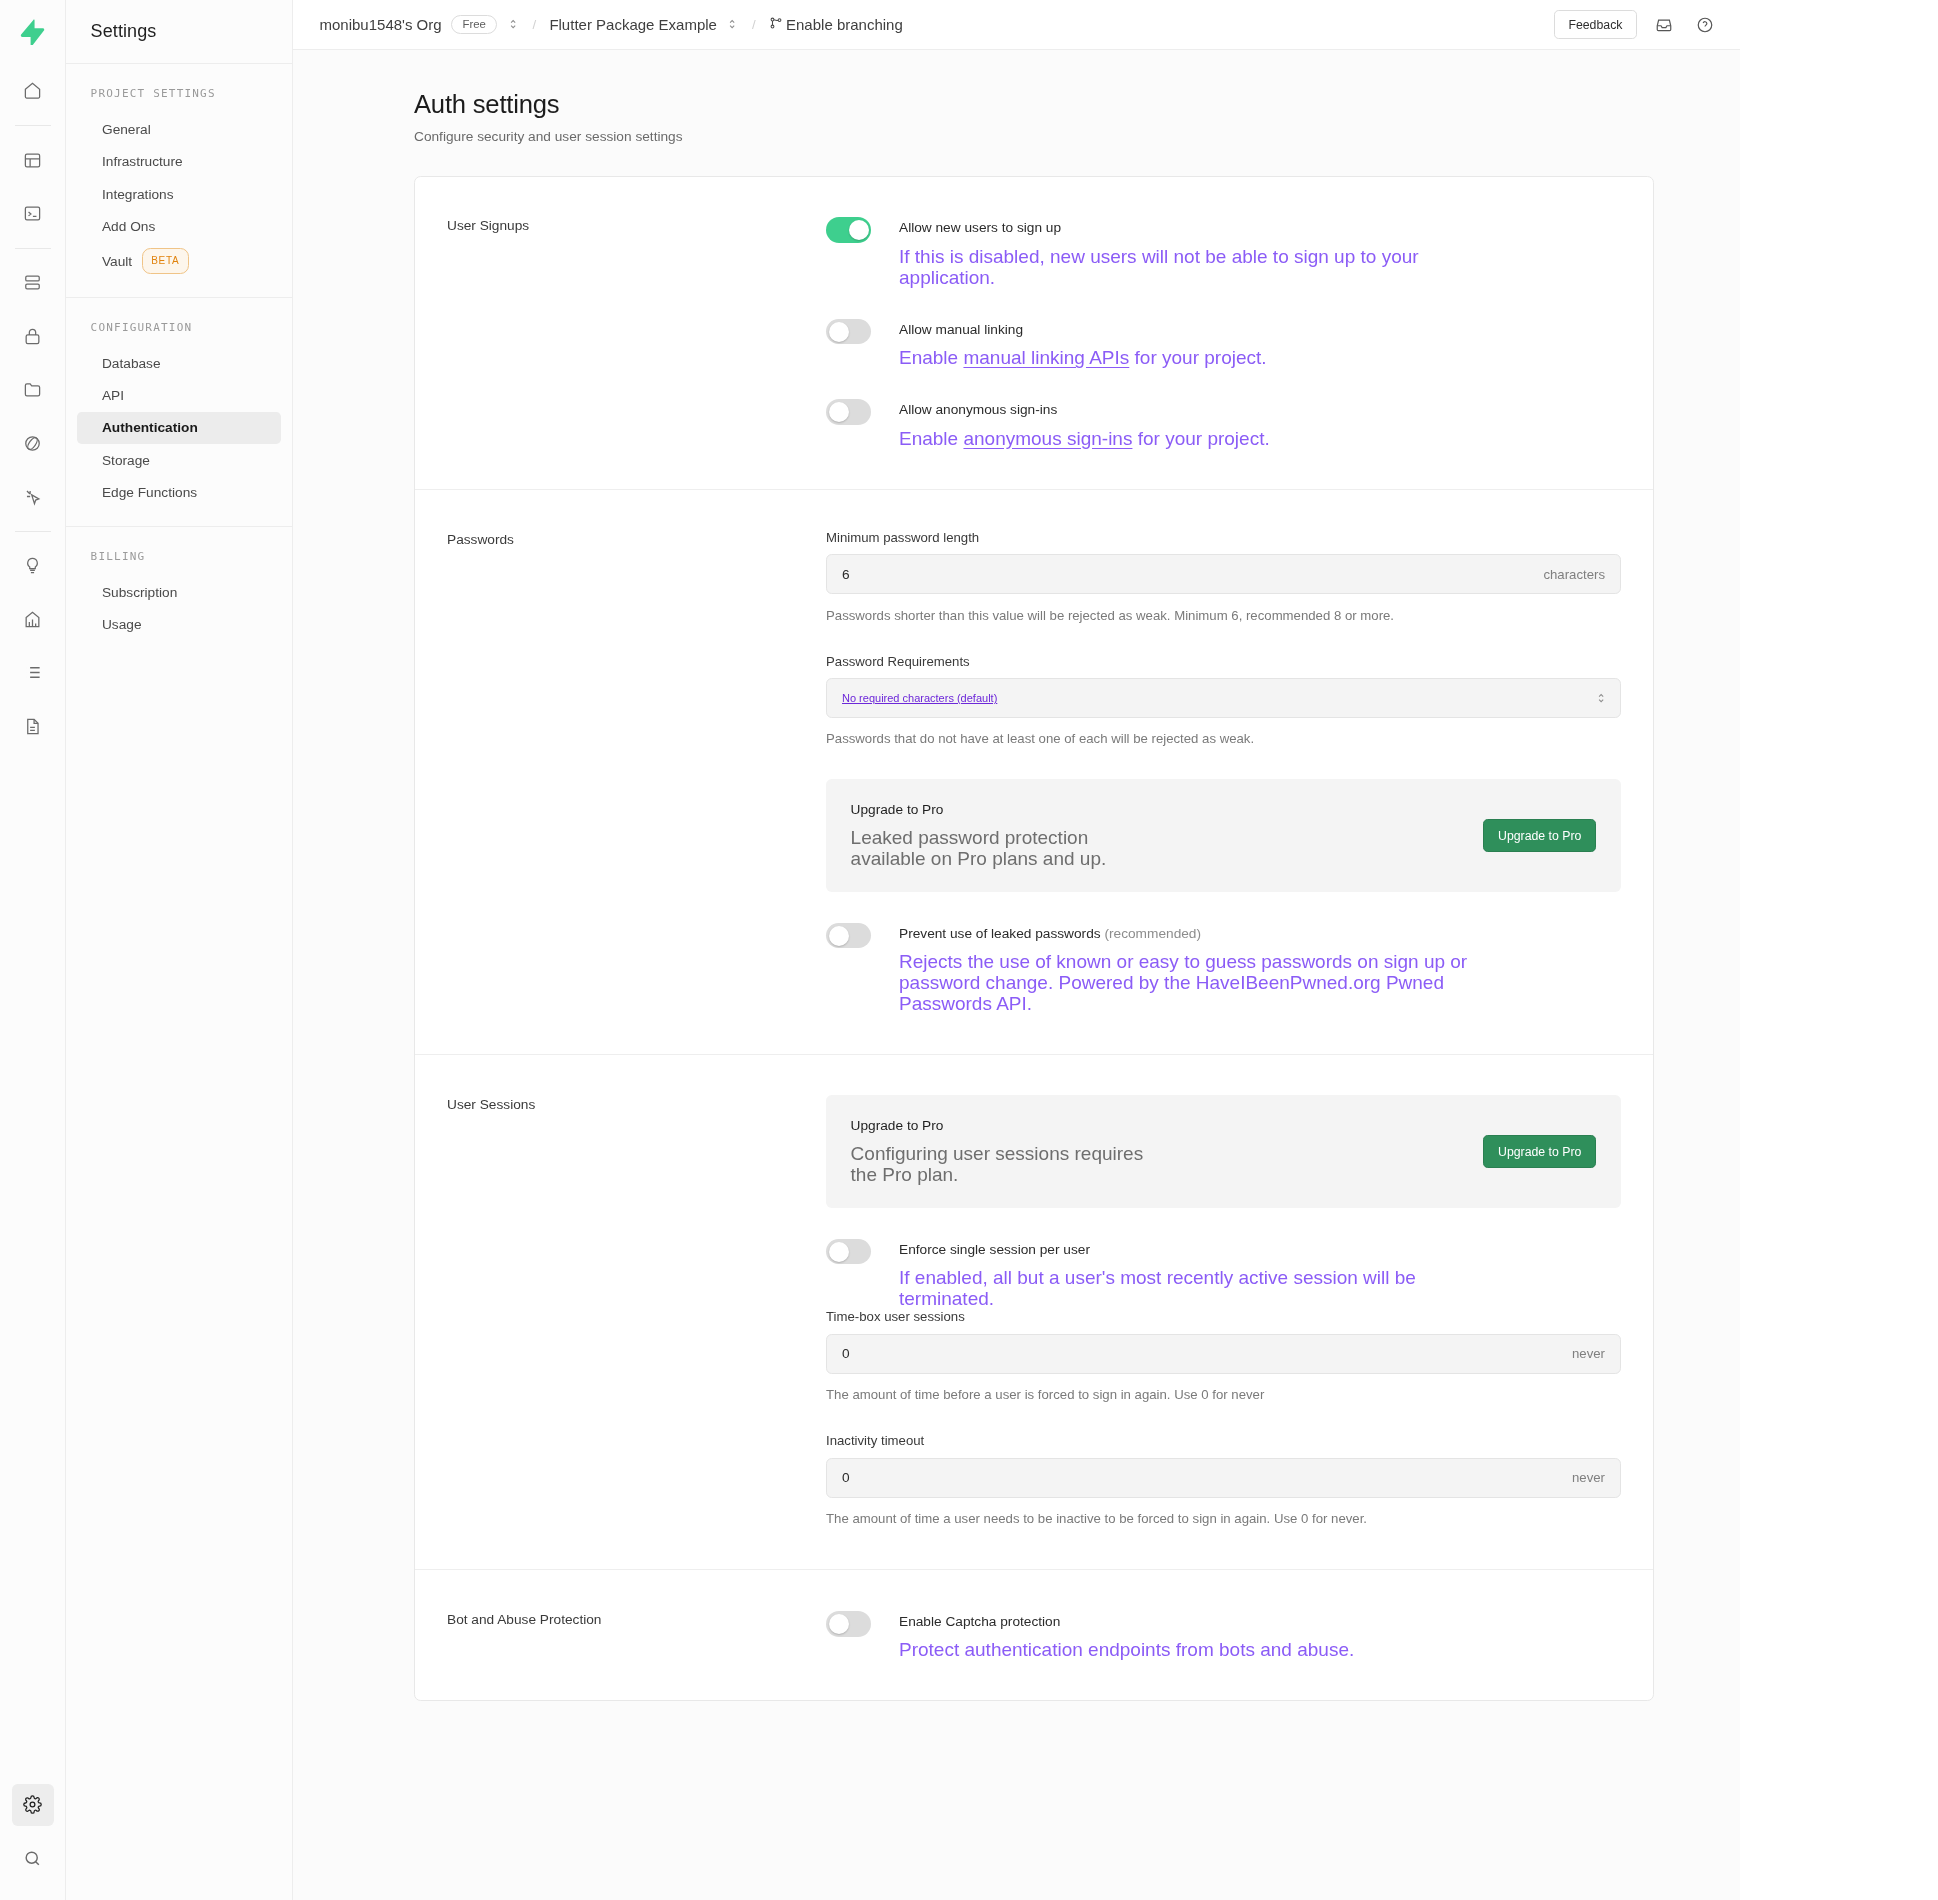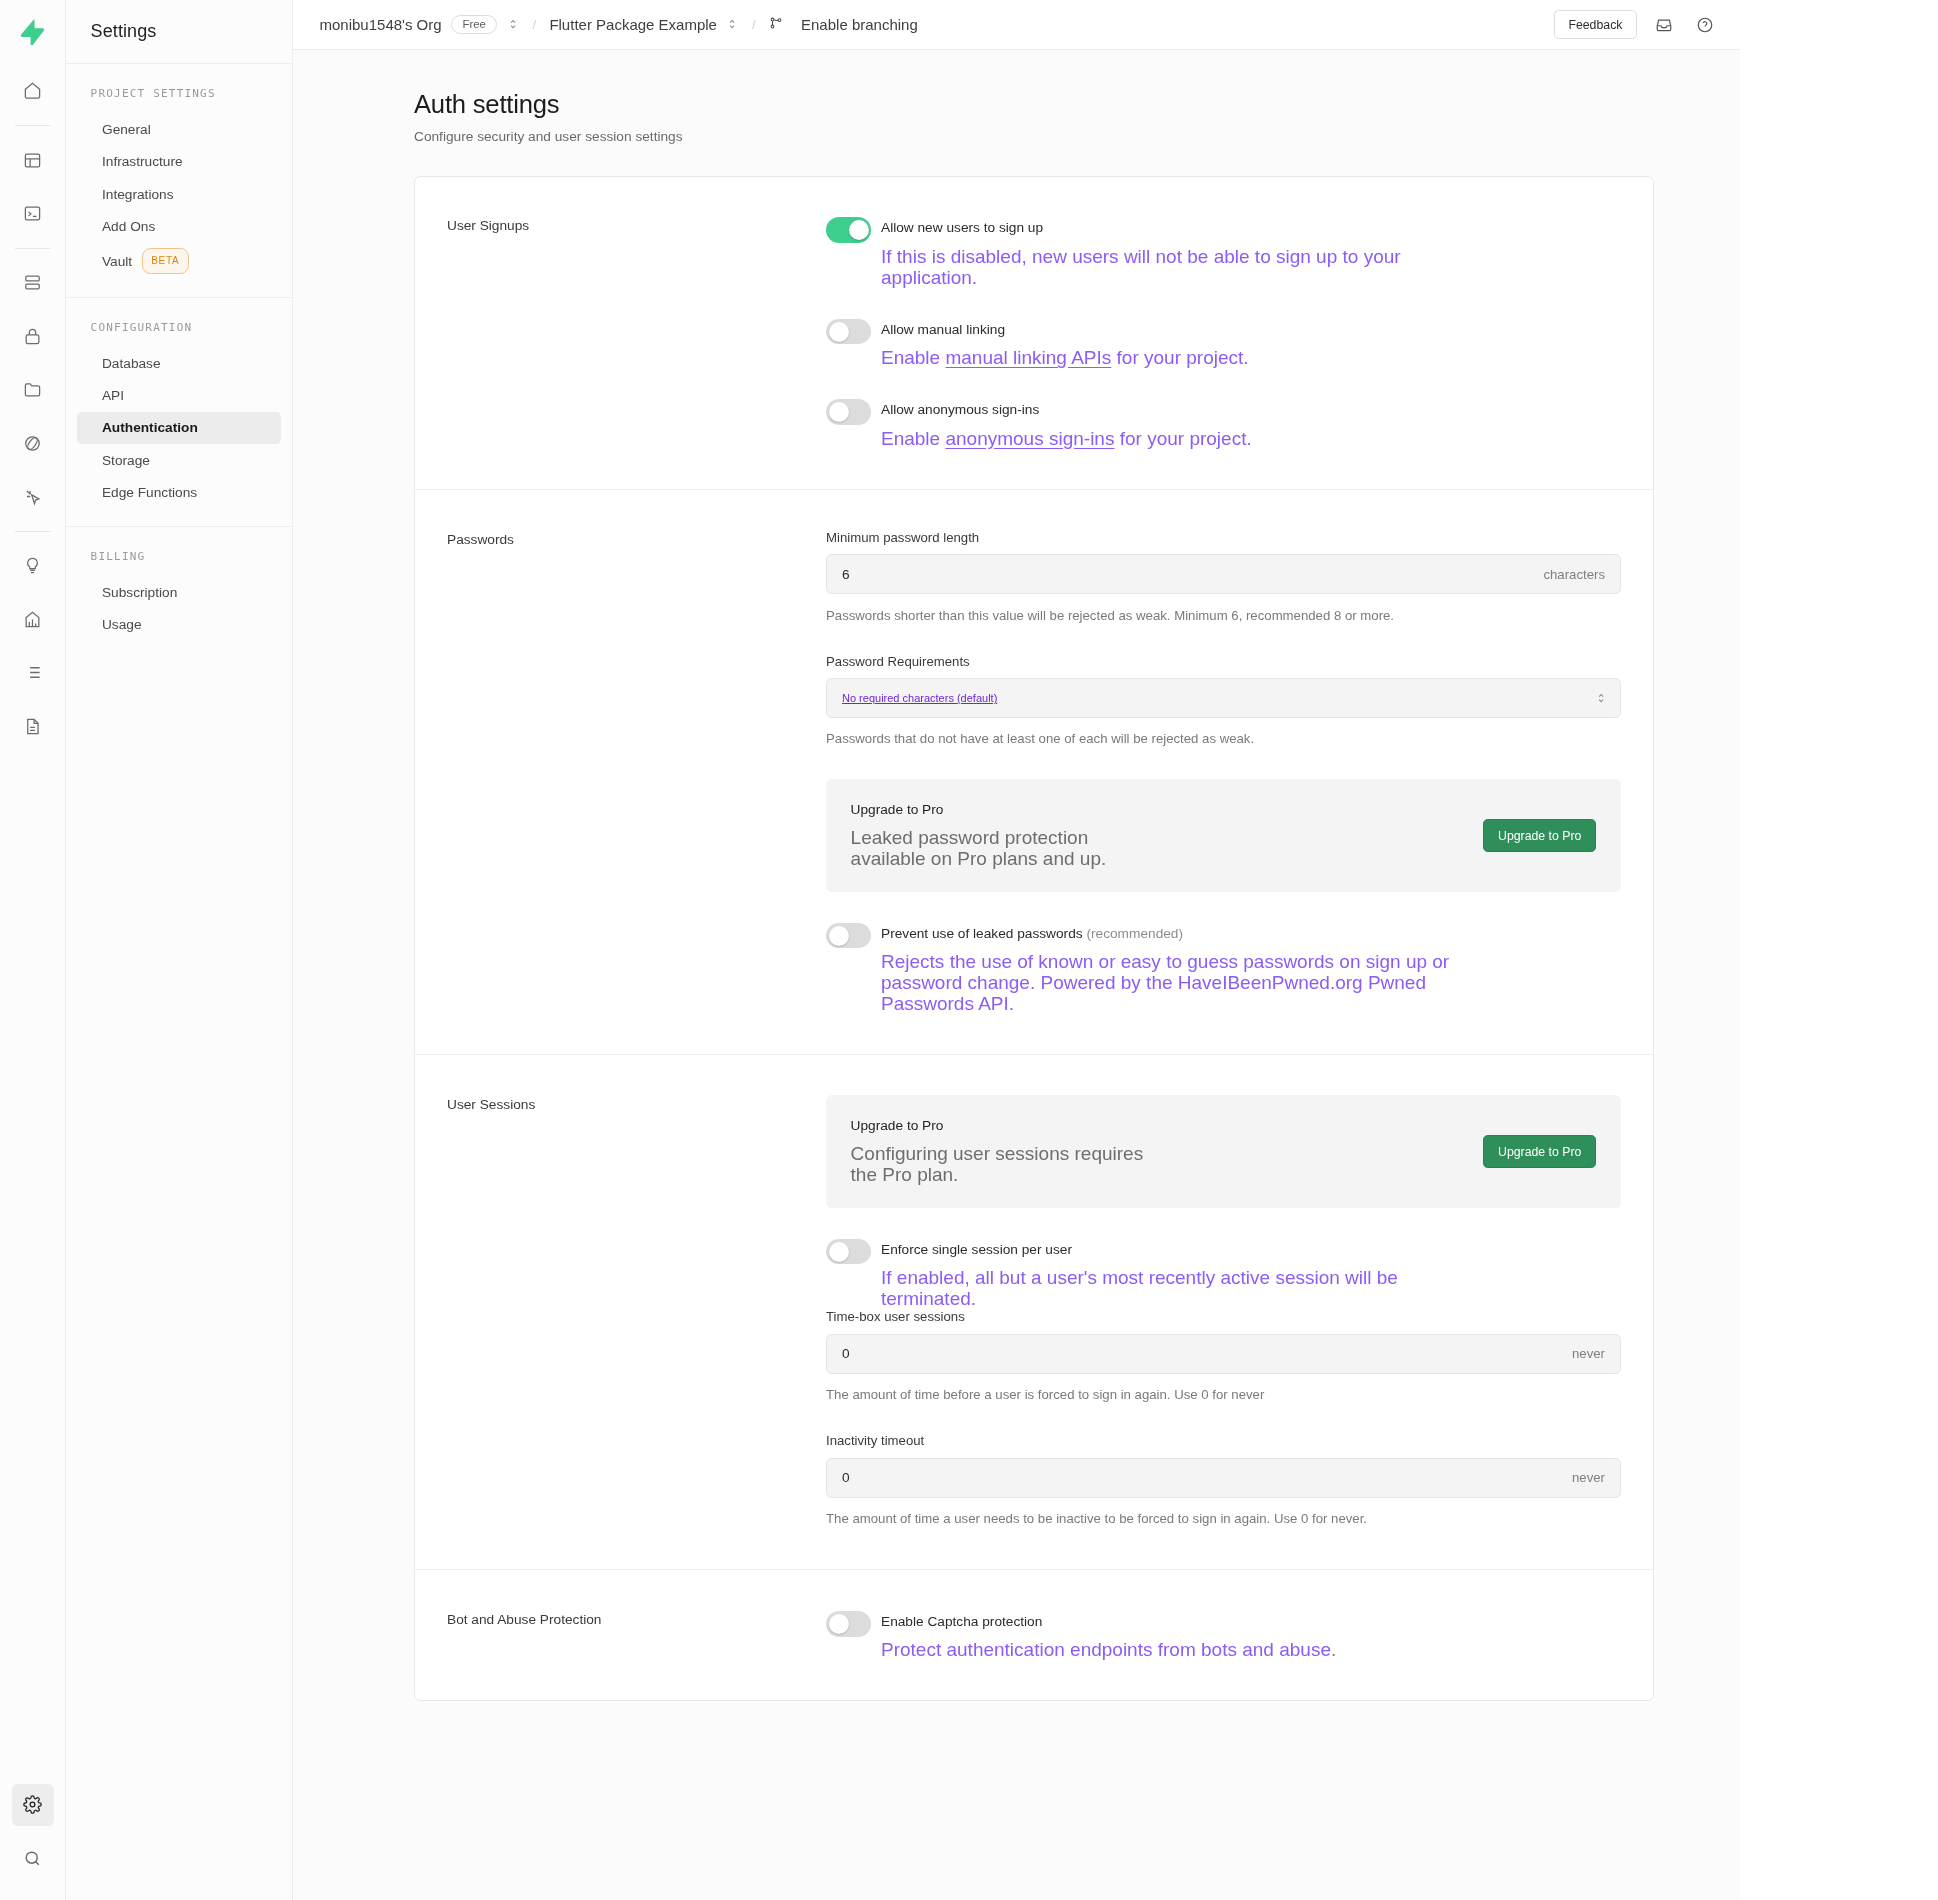--- a/index.html
+++ b/index.html
@@ -101,21 +101,21 @@
   .crumbs { display: flex; align-items: center; gap: 9.5px; }
   .crumb-text { font-size: 15px; color: #3f3f3f; cursor: pointer; }
   .plan-pill {
     font-size: 11.4px; color: #5c5c5c;
     border: 0.9px solid #dcdcdc; border-radius: 11.4px;
     padding: 1.9px 10.4px 2.8px;
     cursor: pointer;
   }
   .crumb-sep { color: #d2d2d2; font-size: 13.2px; margin: 0 3.8px; }
   .chev { color: #8d8d8d; display: flex; align-items: center; cursor: pointer; }
-  .branch-item { display: flex; gap: 18px; cursor: pointer; }
+  .branch-item { display: flex; gap: 3px; cursor: pointer; }
   .topbar-right { margin-left: auto; display: flex; align-items: center; gap: 13.2px; }
   .feedback-btn {
     font-size: 12.3px; color: #2f2f2f;
     border: 0.9px solid #dcdcdc; border-radius: 4.7px;
     background: #fff;
     padding: 6.6px 13.2px;
     cursor: pointer;
     font-family: inherit;
   }
   .icon-btn { width: 28px; height: 28px; display: flex; align-items: center;
@@ -145,21 +145,21 @@
   .section + .section { border-top: 0.9px solid #eeeeee; }
   .section-label {
     width: 379px; flex: 0 0 379px;
     font-size: 13.7px;
     color: #3a3a3a;
     padding-top: 1.9px;
   }
   .section-body { flex: 1; min-width: 0; }
 
   
-  .toggle-row { display: flex; gap: 10px; }
+  .toggle-row { display: flex; gap: 28px; }
   .toggle-row + .toggle-row { margin-top: 30px; }
   .switch {
     flex: 0 0 auto;
     width: 45px; height: 25.6px;
     border-radius: 13.2px;
     background: #dcdcdc;
     position: relative;
     cursor: pointer;
     margin-top: 0.9px;
   }

